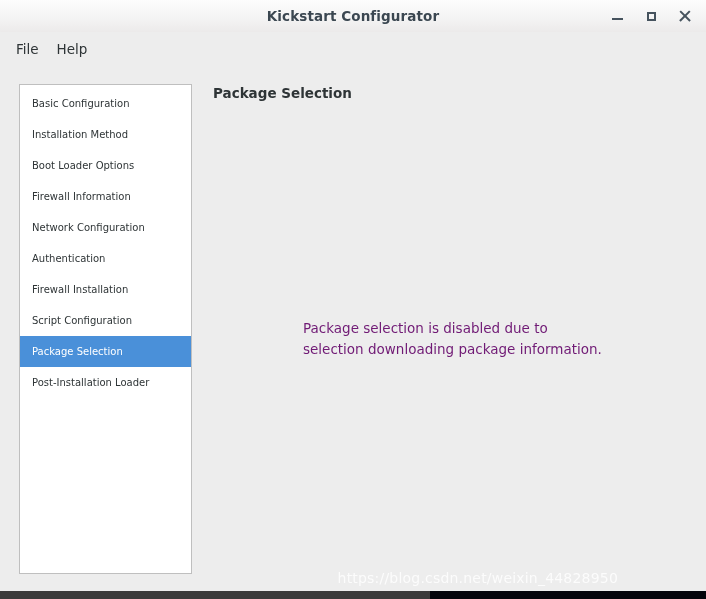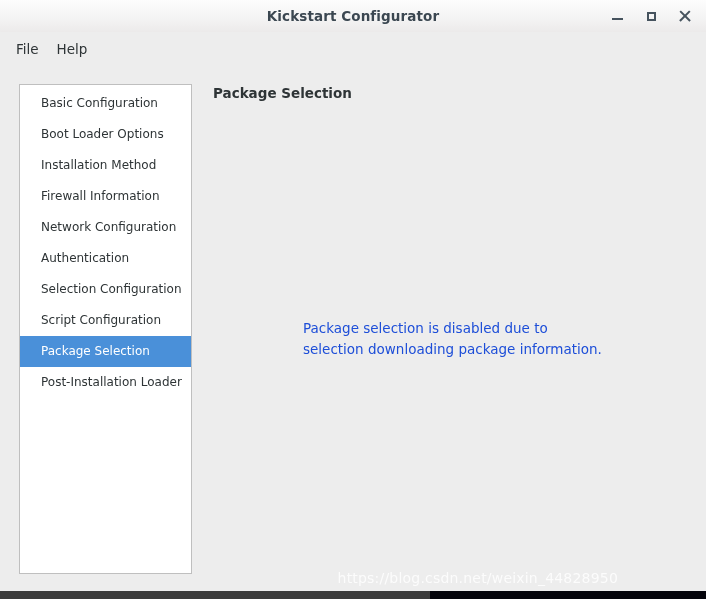--- a/index.html
+++ b/index.html
@@ -126,22 +126,22 @@
     box-sizing: border-box;
     overflow: hidden;
   }
   .list-rows {
     position: relative;
     padding-top: 3px;
   }
   .list-row {
     height: 31px;
     line-height: 31px;
-    padding-left: 21px;
-    font-size: 12px;
+    padding-left: 12px;
+    font-size: 10px;
     color: #2e3436;
     white-space: nowrap;
     cursor: default;
     box-sizing: border-box;
   }
   .list-row.selected {
     background: #4a90d9;
     color: #ffffff;
   }
 
@@ -153,21 +153,21 @@
     font-size: 13.5px;
     font-weight: bold;
     color: #2e3436;
     white-space: nowrap;
   }
   .panel-message {
     position: absolute;
     left: 303px;
     top: 318px;
     font-size: 13.5px;
-    color: #1d4ed8;
+    color: #701a75;
     line-height: 21px;
     white-space: nowrap;
   }
   .panel-message div { white-space: nowrap; }
 
   
   .watermark {
     position: absolute;
     right: 6px;
     top: 570px;
@@ -212,26 +212,26 @@
   </div>
 
   <div class="menubar">
     <div class="menu-item">File</div>
     <div class="menu-item">Help</div>
   </div>
 
   <div class="listbox">
     <div class="list-rows" id="list-rows">
         <div class="list-row">Basic Configuration</div>
+        <div class="list-row">Installation Method</div>
         <div class="list-row">Boot Loader Options</div>
-        <div class="list-row">Installation Method</div>
         <div class="list-row">Firewall Information</div>
         <div class="list-row">Network Configuration</div>
         <div class="list-row">Authentication</div>
-        <div class="list-row">Selection Configuration</div>
+        <div class="list-row">Firewall Installation</div>
         <div class="list-row">Script Configuration</div>
         <div class="list-row selected">Package Selection</div>
         <div class="list-row">Post-Installation Loader</div>
       </div>
   </div>
 
   <div class="panel-title">Package Selection</div>
   <div class="panel-message">
     <div>Package selection is disabled due to</div>
     <div>selection downloading package information.</div>

